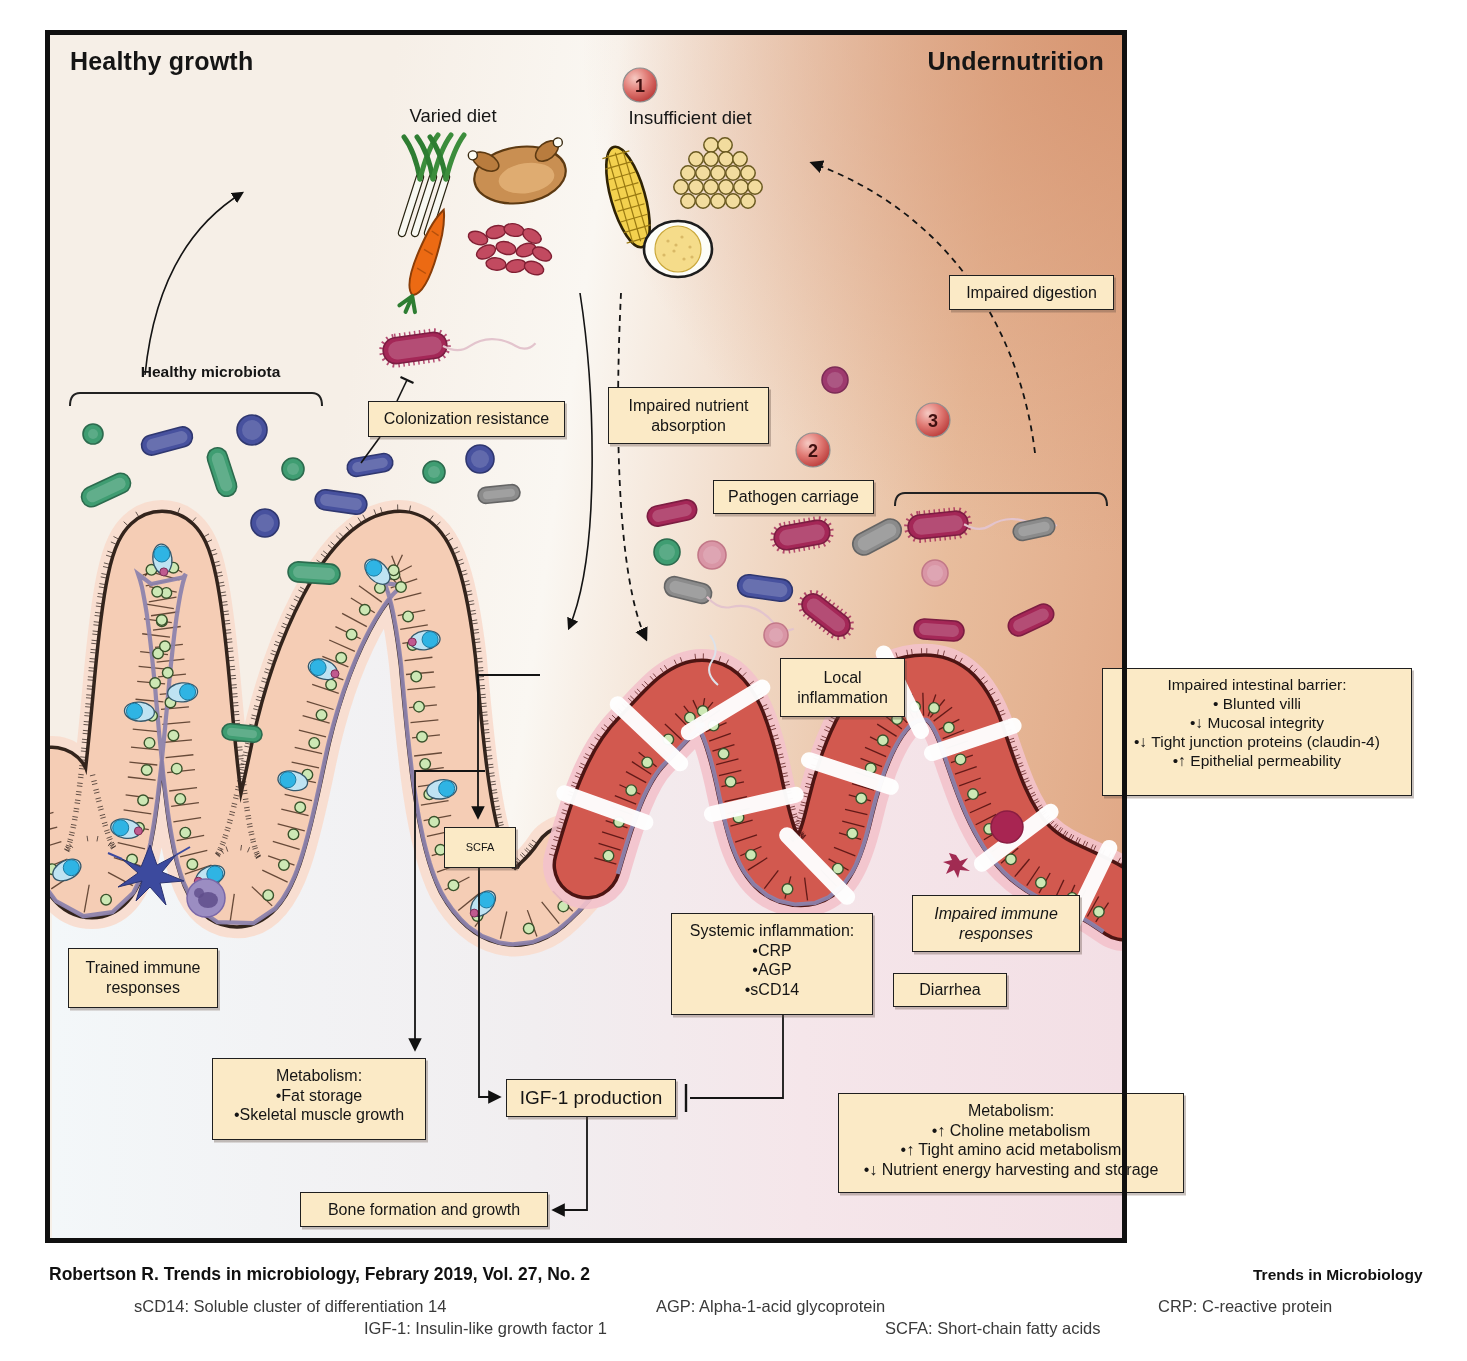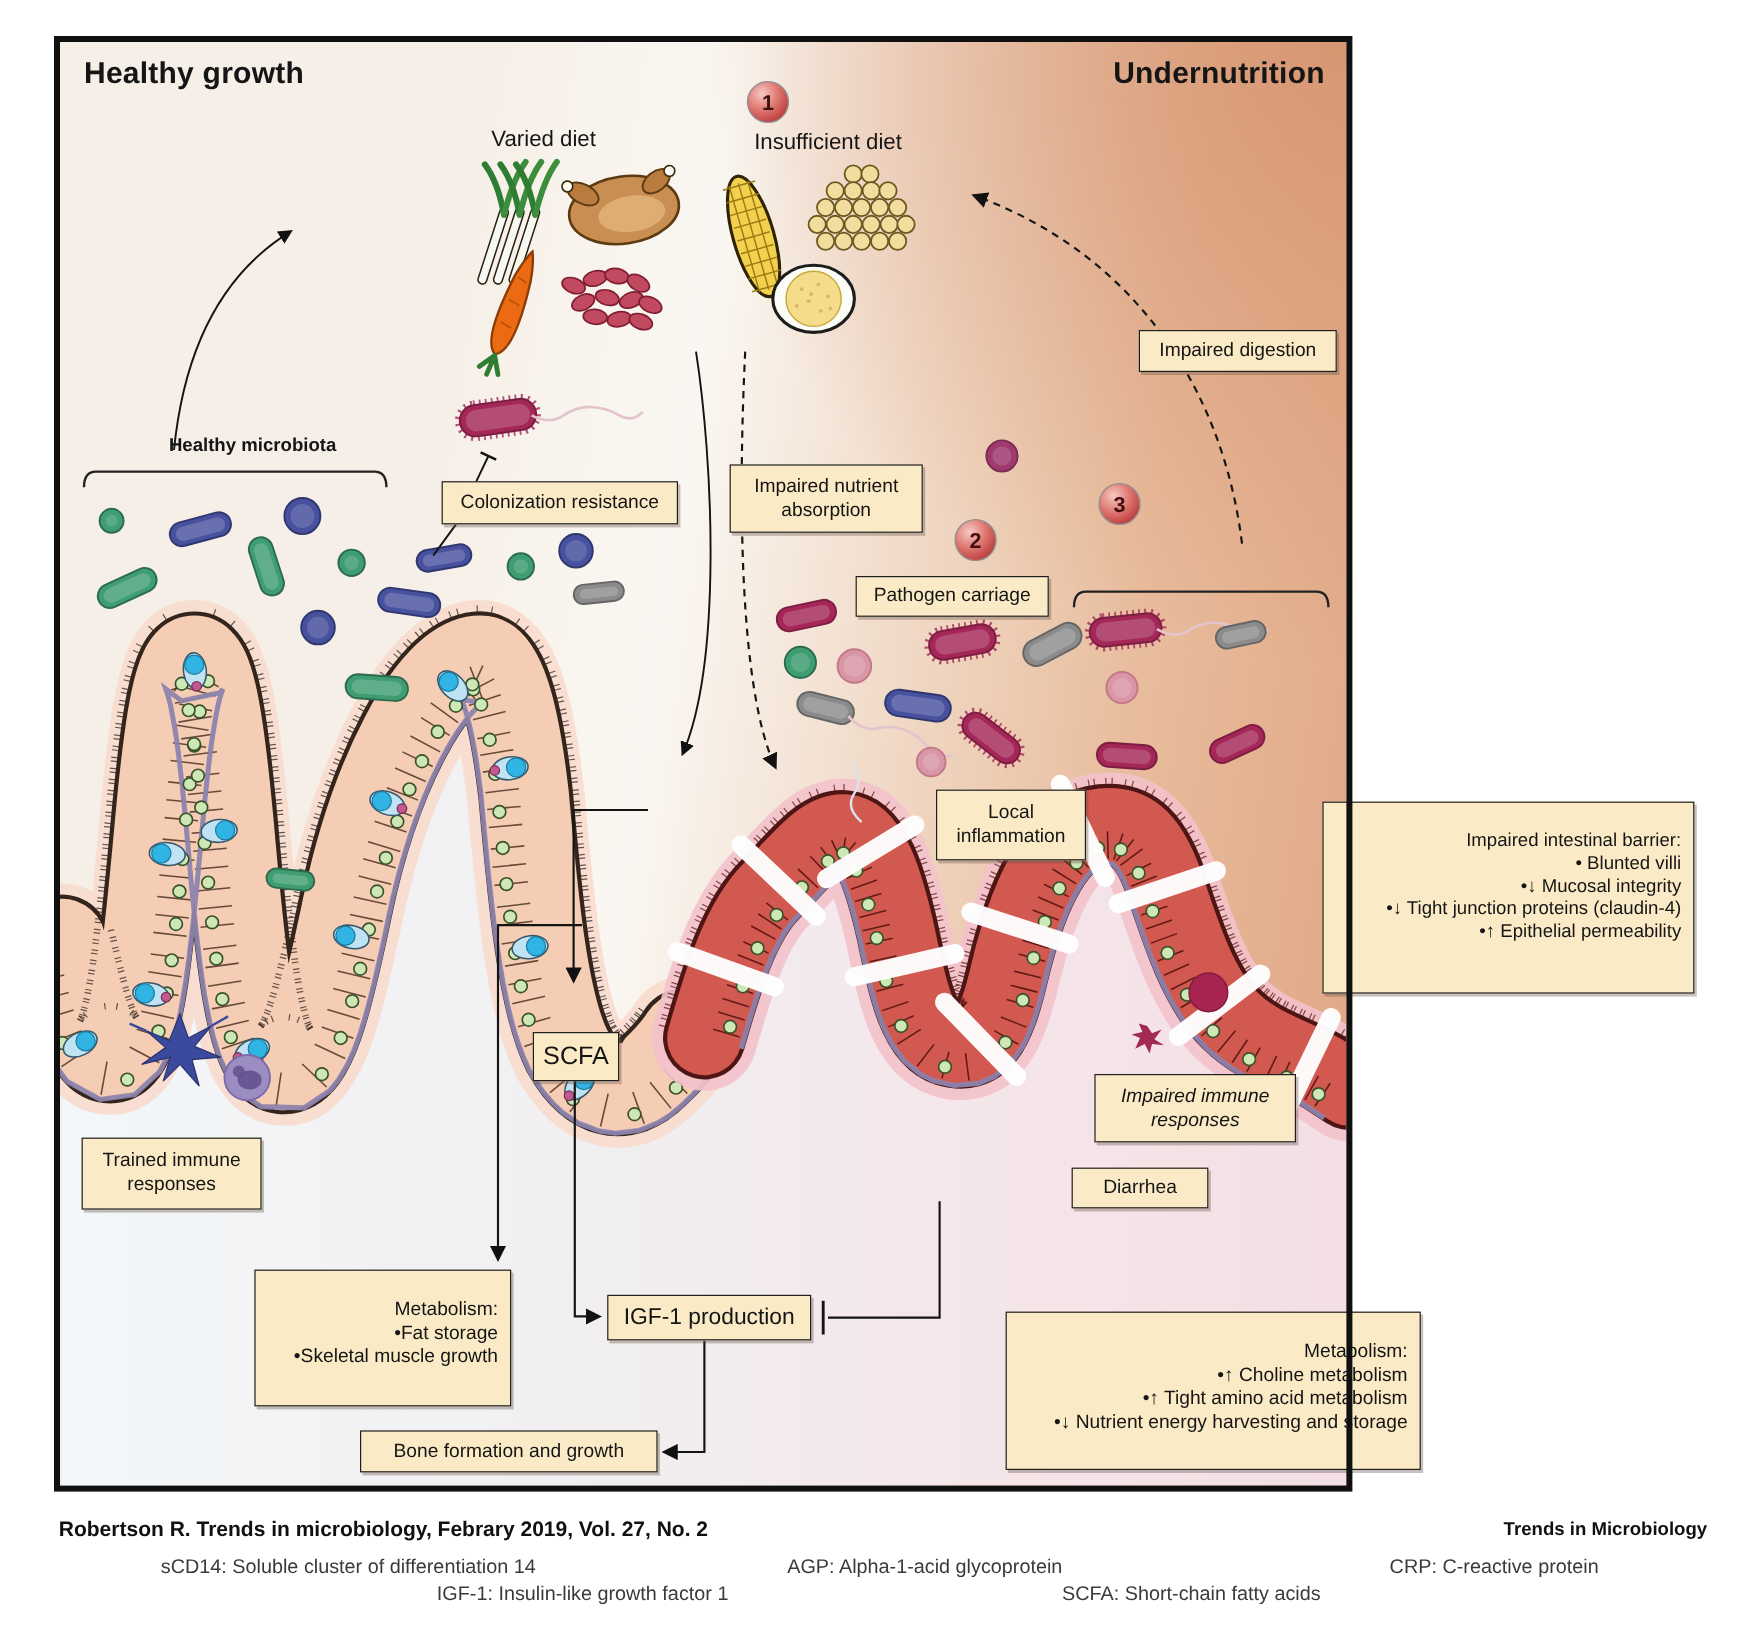--- a/index.html
+++ b/index.html
@@ -9,21 +9,21 @@
     background:
       radial-gradient(ellipse 70% 60% at 100% 0%, rgba(214,148,112,.92), rgba(214,148,112,0) 72%),
       linear-gradient(98deg,#f6efe7 28%, #faf7f2 46%, #e8bd9d 78%, #dfa482 100%);}
   .frame-border{position:absolute;left:45px;top:30px;width:1072px;height:1203px;border:5px solid #101010;z-index:60;pointer-events:none;}
   #art{position:absolute;left:0;top:0;z-index:5;}
   .lbl{position:absolute;z-index:20;}
   .box{position:absolute;z-index:20;background:#fbeac6;border:1.6px solid #1f1f1f;
        box-shadow:2px 2.5px 0 rgba(96,76,66,.35);
        display:flex;flex-direction:column;align-items:center;justify-content:center;
        font-size:16px;line-height:1.22;color:#151515;text-align:center;}
-  .box.leftalign{align-items:flex-end;text-align:left;justify-content:flex-start;padding:23px 10px;}
+  .box.leftalign{align-items:center;text-align:left;justify-content:flex-start;padding:7px 10px;}
   .title{font-size:25px;font-weight:bold;letter-spacing:.2px;}
   .dietlbl{font-size:18.5px;text-align:center;}
   .microlbl{font-size:15.5px;font-weight:bold;text-align:center;line-height:1.15;}
   .big{font-size:19px;}
   .footer-cite{position:absolute;font-size:17.5px;font-weight:600;color:#101010;}
   .brand{position:absolute;font-size:15.5px;font-weight:bold;color:#101010;}
   .legend-item{position:absolute;font-size:16.5px;font-weight:500;color:#3a3a3a;}
 </style>
 </head>
 <body>
@@ -1263,30 +1263,36 @@
       <span>Local</span>
       <span>inflammation</span>
     </div>
     <div class="box leftalign" style="left:1052px;top:633px;width:288px;height:112px;font-size:15.5px;">
       <span>Impaired intestinal barrier:</span>
       <span>• Blunted villi</span>
       <span>•↓ Mucosal integrity</span>
       <span>•↓ Tight junction proteins (claudin-4)</span>
       <span>•↑ Epithelial permeability</span>
     </div>
-    <div class="box" style="left:394px;top:792px;width:70px;height:39px;font-size:21px;margin-top:33px;">
+    <div class="box" style="left:394px;top:792px;width:70px;height:39px;font-size:11px;">
       <span>SCFA</span>
     </div>
     <div class="box" style="left:18px;top:913px;width:148px;height:58px;">
       <span>Trained immune</span>
       <span>responses</span>
     </div>
     <div class="box" style="left:862px;top:860px;width:166px;height:55px;font-style:italic;">
       <span>Impaired immune</span>
       <span>responses</span>
+    </div>
+    <div class="box leftalign" style="left:621px;top:878px;width:180px;height:86px;">
+      <span>Systemic inflammation:</span>
+      <span>•CRP</span>
+      <span>•AGP</span>
+      <span>•sCD14</span>
     </div>
     <div class="box" style="left:843px;top:938px;width:112px;height:32px;">
       <span>Diarrhea</span>
     </div>
     <div class="box leftalign" style="left:162px;top:1023px;width:192px;height:66px;">
       <span>Metabolism:</span>
       <span>•Fat storage</span>
       <span>•Skeletal muscle growth</span>
     </div>
     <div class="box leftalign" style="left:788px;top:1058px;width:324px;height:84px;">

